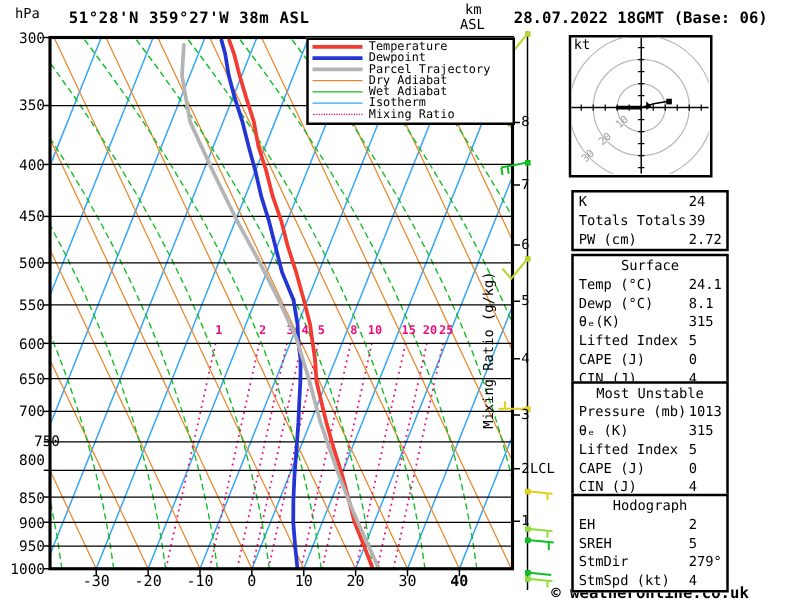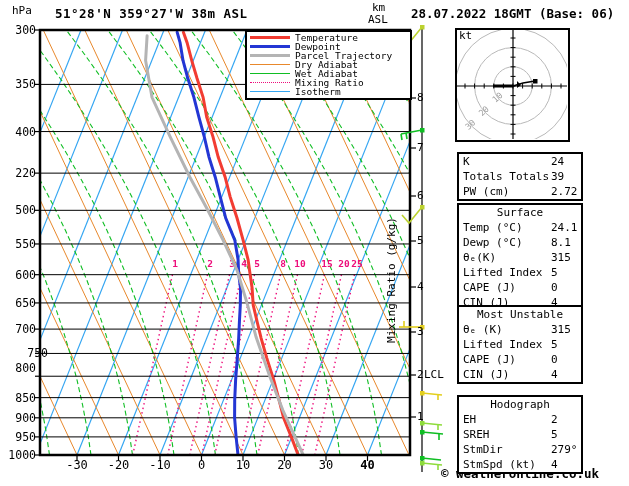--- a/index.html
+++ b/index.html
@@ -232,34 +232,34 @@
       </div>
       <div class="legend-row">
         <div class="legend-swatch" style="border-top: 1.5px solid rgb(232, 136, 44);"></div>
         <span class="legend-label">Dry Adiabat</span>
       </div>
       <div class="legend-row">
         <div class="legend-swatch" style="border-top: 1.5px solid rgb(15, 190, 35);"></div>
         <span class="legend-label">Wet Adiabat</span>
       </div>
       <div class="legend-row">
+        <div class="legend-swatch" style="border-top: 1.5px solid rgb(53, 166, 242);"></div>
+        <span class="legend-label">Isotherm</span>
+      </div>
+      <div class="legend-row">
         <div class="legend-swatch" style="border-top: 1.5px dotted rgb(237, 14, 123);"></div>
         <span class="legend-label">Mixing Ratio</span>
-      </div>
-      <div class="legend-row">
-        <div class="legend-swatch" style="border-top: 1.5px solid rgb(53, 166, 242);"></div>
-        <span class="legend-label">Isotherm</span>
       </div>
     </div>
 
   <div id="press-labels">
       <span class="lbl" style="left: 6px; top: 23px;">300</span>
       <span class="lbl" style="left: 6px; top: 77.4149px;">350</span>
       <span class="lbl" style="left: 6px; top: 124.551px;">400</span>
-      <span class="lbl" style="left: 6px; top: 166.128px;">220</span>
+      <span class="lbl" style="left: 6px; top: 166.128px;">450</span>
       <span class="lbl" style="left: 6px; top: 203.32px;">500</span>
       <span class="lbl" style="left: 6px; top: 236.965px;">550</span>
       <span class="lbl" style="left: 6px; top: 267.68px;">600</span>
       <span class="lbl" style="left: 6px; top: 295.934px;">650</span>
       <span class="lbl" style="left: 6px; top: 322.094px;">700</span>
       <span class="lbl" style="left: 18px; top: 346.449px;">750</span>
       <span class="lbl" style="left: 6px; top: 361px;">800</span>
       <span class="lbl" style="left: 6px; top: 390.631px;">850</span>
       <span class="lbl" style="left: 6px; top: 410.808px;">900</span>
       <span class="lbl" style="left: 6px; top: 429.894px;">950</span>
@@ -360,20 +360,21 @@
       <div class="ttitle">Surface</div>
       <div class="trow"><span>Temp (°C)</span><span class="val">24.1</span></div>
       <div class="trow"><span>Dewp (°C)</span><span class="val">8.1</span></div>
       <div class="trow"><span>θₑ(K)</span><span class="val">315</span></div>
       <div class="trow"><span>Lifted Index</span><span class="val">5</span></div>
       <div class="trow"><span>CAPE (J)</span><span class="val">0</span></div>
       <div class="trow"><span>CIN (J)</span><span class="val">4</span></div>
     </div>
   <div class="tbox" id="tbl-mu" style="top:305px;">
       <div class="ttitle">Most Unstable</div>
+      <div class="trow"><span>Pressure (mb)</span><span class="val">1013</span></div>
       <div class="trow"><span>θₑ (K)</span><span class="val">315</span></div>
       <div class="trow"><span>Lifted Index</span><span class="val">5</span></div>
       <div class="trow"><span>CAPE (J)</span><span class="val">0</span></div>
       <div class="trow"><span>CIN (J)</span><span class="val">4</span></div>
     </div>
   <div class="tbox" id="tbl-hodo" style="top:395px;">
       <div class="ttitle">Hodograph</div>
       <div class="trow"><span>EH</span><span class="val">2</span></div>
       <div class="trow"><span>SREH</span><span class="val">5</span></div>
       <div class="trow"><span>StmDir</span><span class="val">279°</span></div>

